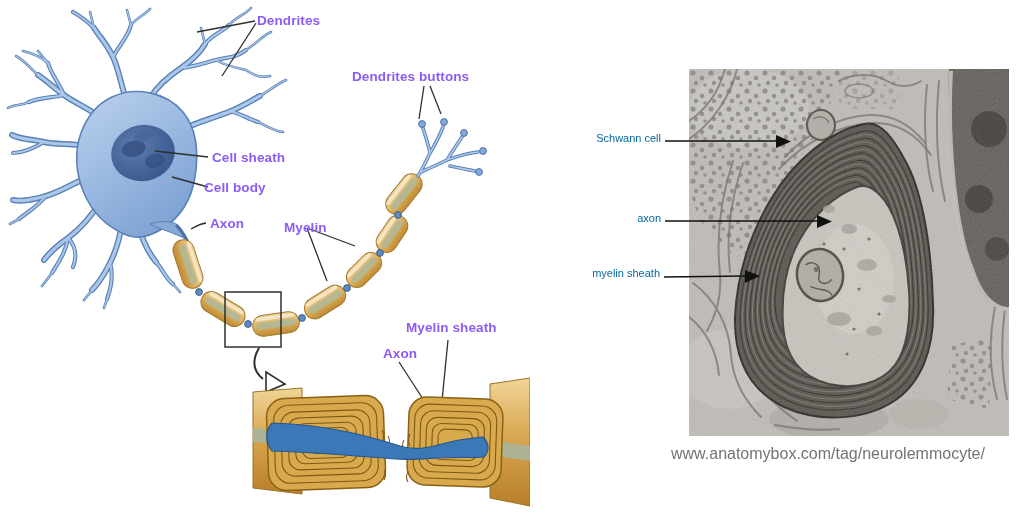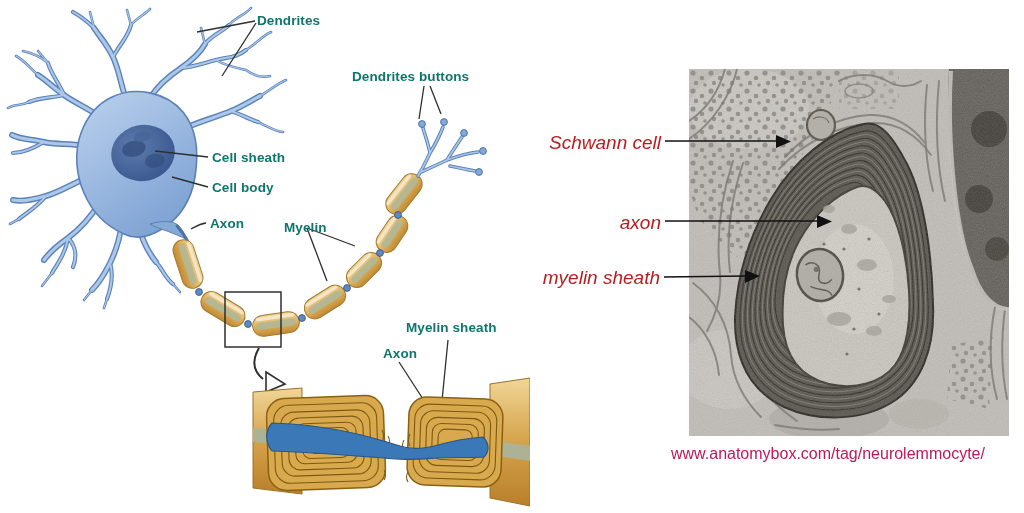--- a/index.html
+++ b/index.html
@@ -1,22 +1,22 @@
 <!DOCTYPE html>
 <html><head>
 <meta charset="utf-8">
 <style>
   html,body{margin:0;padding:0;background:#ffffff;}
   #canvas{position:relative;width:1024px;height:513px;background:#fff;overflow:hidden;
           font-family:"Liberation Sans", sans-serif;}
   svg{display:block;}
   .abs{position:absolute;}
-  .dlabel{position:absolute;font-weight:bold;font-size:13.5px;color:#0f766e;white-space:nowrap;letter-spacing:.1px;}
-  .emlabel{position:absolute;font-size:19px;color:#b91c1c;white-space:nowrap;font-style:italic;}
-  .caption{position:absolute;font-size:16px;color:#be185d;white-space:nowrap;}
+  .dlabel{position:absolute;font-weight:bold;font-size:13.5px;color:#8b5cf6;white-space:nowrap;letter-spacing:.1px;}
+  .emlabel{position:absolute;font-size:11px;color:#0369a1;white-space:nowrap;}
+  .caption{position:absolute;font-size:16px;color:#737373;white-space:nowrap;}
   
   .dunder{fill:none;stroke:#5a82b8;stroke-linecap:round;stroke-linejoin:round;}
   .dover{fill:none;stroke:#abc7e9;stroke-linecap:round;stroke-linejoin:round;}
   .cap{fill:url(#capGrad);stroke:#a3792b;stroke-width:1;}
   .caphi{fill:#f7ead0;opacity:.85;}
   .capstripe{fill:#b2b796;opacity:.95;}
   .leader{stroke:#2f2f2f;stroke-width:1.3;fill:none;}
   .wrapring{fill:none;stroke:#7d5a14;stroke-width:1.1;}
   .emline{stroke:#111;stroke-width:1.6;}
   .memb{fill:none;stroke:#77746f;stroke-width:2;opacity:.8;stroke-linecap:round;}
@@ -312,21 +312,21 @@
     </g>
     <g>
       <line class="emline" x1="664" y1="277" x2="745" y2="276"></line>
       <polygon points="745,270 760,276 745,283" fill="#111"></polygon>
     </g>
   </svg>
 
   <div class="dlabel" style="left:257px;top:13px">Dendrites</div>
   <div class="dlabel" style="left:352px;top:69px">Dendrites buttons</div>
   <div class="dlabel" style="left:212px;top:150px">Cell sheath</div>
-  <div class="dlabel" style="left:212px;top:180px">Cell body</div>
+  <div class="dlabel" style="left:204px;top:180px">Cell body</div>
   <div class="dlabel" style="left:210px;top:216px">Axon</div>
   <div class="dlabel" style="left:284px;top:220px">Myelin</div>
   <div class="dlabel" style="left:406px;top:320px">Myelin sheath</div>
   <div class="dlabel" style="left:383px;top:346px">Axon</div>
 
   <div class="emlabel" style="right:363px;top:132px">Schwann cell</div>
   <div class="emlabel" style="right:363px;top:212px">axon</div>
   <div class="emlabel" style="right:364px;top:267px">myelin sheath</div>
 
   <div class="caption" style="left:671px;top:445px">www.anatomybox.com/tag/neurolemmocyte/</div>

